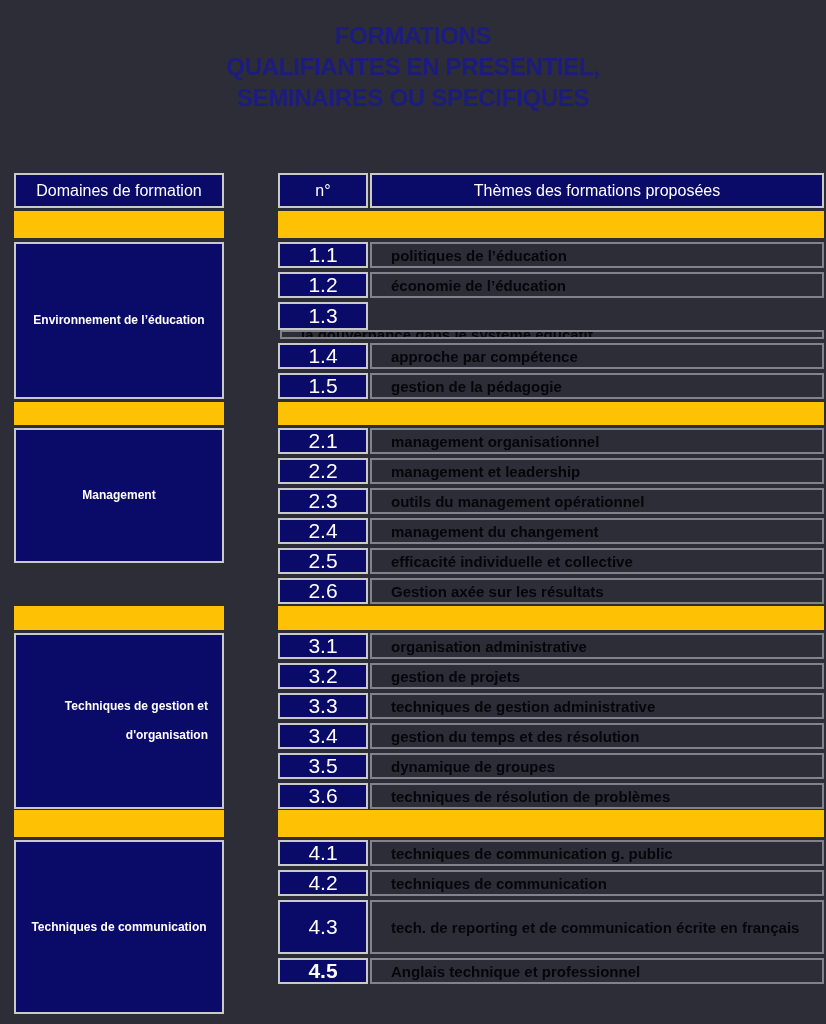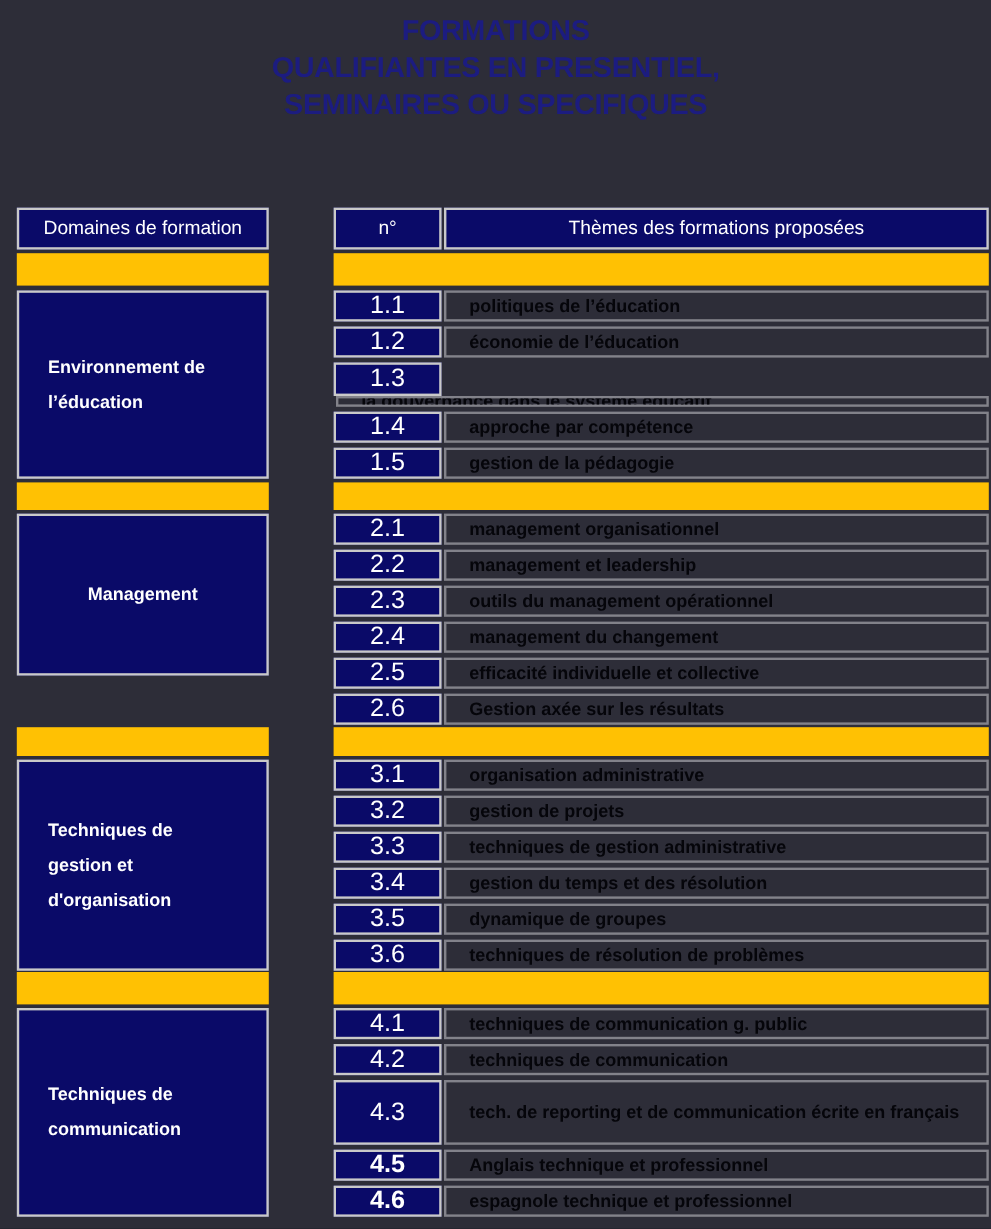--- a/index.html
+++ b/index.html
@@ -2,21 +2,21 @@
 <html style="--bg: #2d2d38; --navy: #0a0a68; --gold: #ffc103; --navy-border: #c9c9c9; --theme-border: #82828a; --title-color: #1c1c80; --theme-text: #05050a; --cell-text: #ffffff;"><head>
 <meta charset="utf-8">
 <style>
   html,body{margin:0;padding:0;background:#1e1e28;}
   .page{
     position:relative;width:826px;height:1024px;overflow:hidden;
     background:var(--bg,#2d2d38);
     font-family:"Liberation Sans",sans-serif;
   }
   .title{
-    position:absolute;top:10px;left:0;width:826px;text-align:center;
+    position:absolute;top:20px;left:0;width:826px;text-align:center;
     color:var(--title-color,#1c1c80);font-weight:700;font-size:24px;
     line-height:31px;letter-spacing:-0.3px;
   }
   .band{position:absolute;left:0;width:826px;}
   .left-slot{position:absolute;left:14px;top:0;width:210px;height:100%;}
   .right-slot{position:absolute;left:278px;top:0;width:546px;height:100%;}
   .sec .left-slot,.sec .right-slot{height:auto;}
   .gold{background:var(--gold,#ffc000);}
   .cell{
     box-sizing:border-box;background:var(--navy,#0a0a68);
@@ -24,23 +24,23 @@
     color:var(--cell-text,#ffffff);
     display:flex;align-items:center;justify-content:center;
   }
   .hcell{height:100%;font-size:16px;}
   .hrow{display:flex;gap:2px;height:100%;}
   .numh{width:90px;flex:0 0 auto;}
   .themesh{flex:1;}
   .domain{
     box-sizing:border-box;background:var(--navy,#0a0a68);
     border:2px solid var(--navy-border,#c9c9c9);
-    color:var(--cell-text,#ffffff);font-weight:700;font-size:15px;
-    display:flex;align-items:center;justify-content:center;text-align:left;
-    padding:0 24px;line-height:29px;
+    color:var(--cell-text,#ffffff);font-weight:700;font-size:12px;
+    display:flex;align-items:center;justify-content:center;text-align:right;
+    padding:0 14px;line-height:29px;
   }
   .trow{display:flex;height:26px;margin-bottom:4px;}
   .num-cell{
     width:90px;flex:0 0 auto;box-sizing:border-box;
     background:var(--navy,#0a0a68);border:2px solid var(--navy-border,#c9c9c9);
     color:var(--cell-text,#ffffff);font-size:21px;
     display:flex;align-items:center;justify-content:center;
   }
   .num-cell.b{font-weight:700;}
   .theme-cell{
@@ -200,20 +200,16 @@
           <div class="theme-cell">techniques de communication</div>
         </div>
         <div class="trow" style="height: 54px;">
           <div class="num-cell">4.3</div>
           <div class="theme-cell">tech. de reporting et de communication écrite en français</div>
         </div>
         <div class="trow">
           <div class="num-cell b">4.5</div>
           <div class="theme-cell">Anglais technique et professionnel</div>
         </div>
-        <div class="trow">
-          <div class="num-cell b">4.6</div>
-          <div class="theme-cell">espagnole technique et professionnel</div>
-        </div>
       </div>
   </div>
 
 </div>
 
 </body></html>

